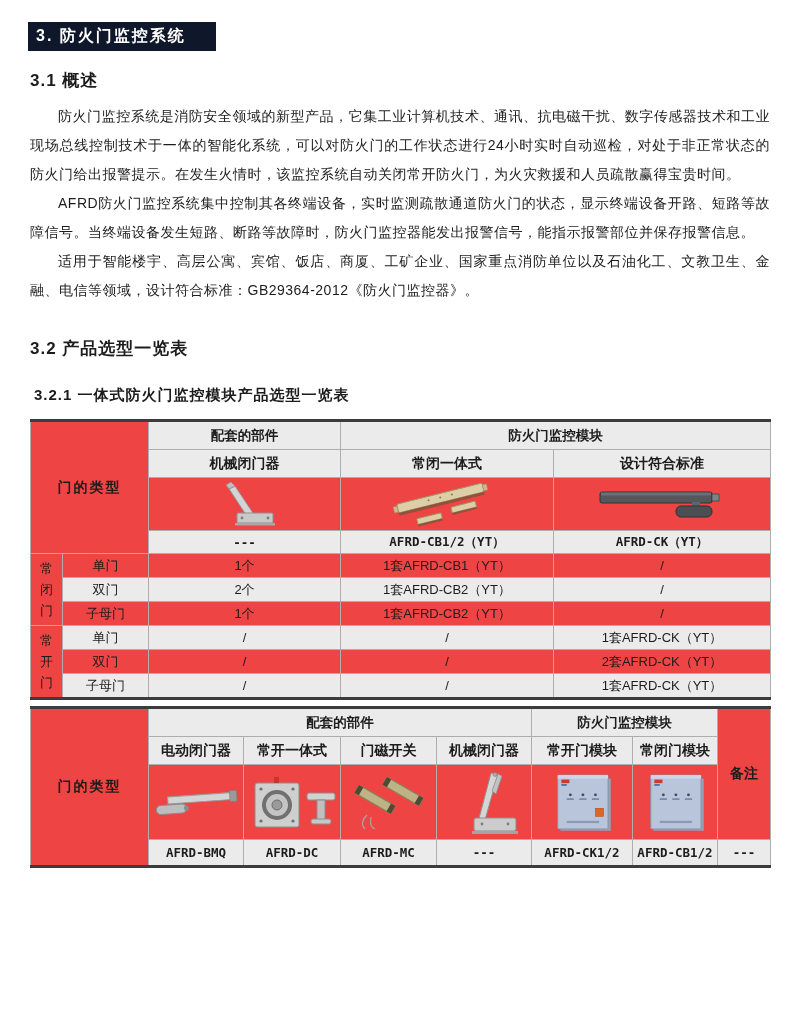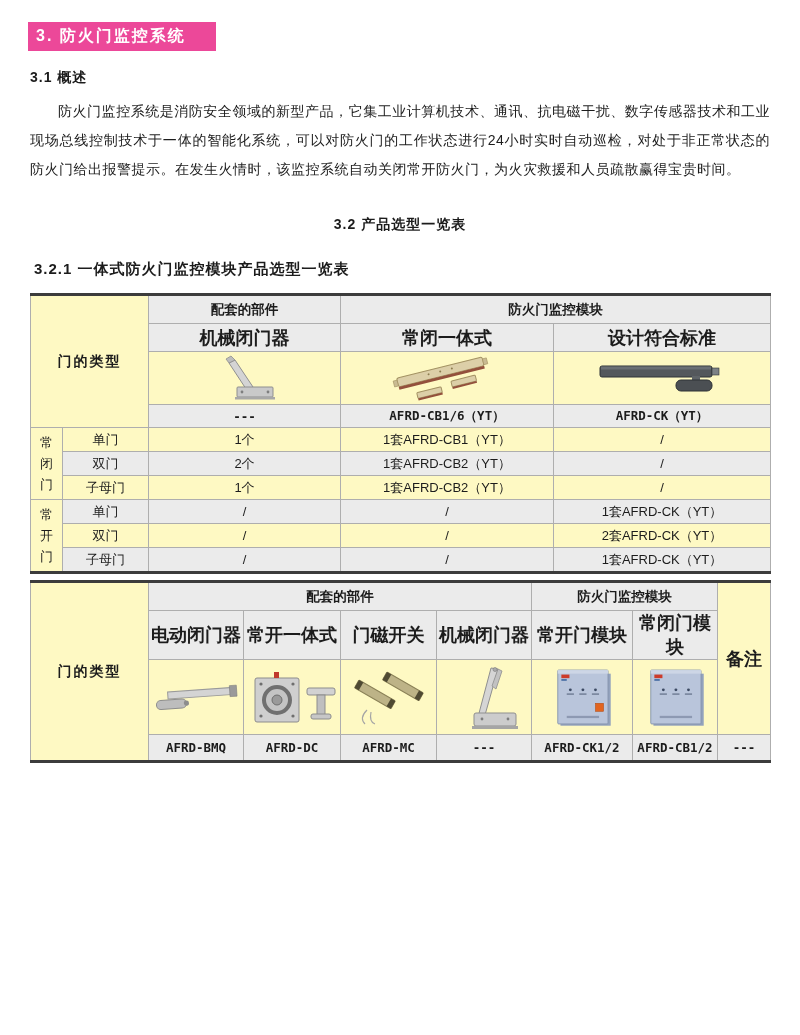--- a/index.html
+++ b/index.html
@@ -7,42 +7,42 @@
     width:800px;
     font-family:"Liberation Sans","DejaVu Sans",sans-serif;
     color:#1c1c1c;
     -webkit-font-smoothing:antialiased;
   }
   .page { padding:22px 30px 6px 30px; }
 
   
   .sec-bar {
     display:inline-block;
-    background:#ec4899;
+    background:#0f172a;
     color:#ffffff;
     font-weight:bold;
     font-size:16px;
     letter-spacing:2px;
     padding:4px 30px 4px 8px;
     margin-left:-2px;
   }
 
   h2.sub {
-    font-size:14px;
+    font-size:17px;
     font-weight:bold;
     margin:18px 0 10px 0;
     letter-spacing:1px;
   }
   h3.sub2 {
     font-size:15px;
     font-weight:bold;
     margin:26px 0 14px 4px;
     letter-spacing:1px;
   }
-  h2.mt { margin-top:32px;text-align:center; }
+  h2.mt { margin-top:32px; }
 
   p.body {
     font-size:14px;
     line-height:29px;
     margin:0;
     text-align:justify;
     text-indent:2em;
     letter-spacing:0.5px;
   }
 
@@ -57,23 +57,23 @@
     margin-top:6px;
   }
   table.sel td {
     border:1px solid #aeaeae;
     text-align:center;
     vertical-align:middle;
     padding:0;
     overflow:hidden;
   }
   .gray  { background:#ebebeb; }
-  .white { background:#fef9c3; }
+  .white { background:#ef4444; }
   .ghead { font-weight:bold; font-size:13.5px;font-family:Liberation Serif, serif; }
-  .chead { font-weight:bold; font-size:18px; }
+  .chead { font-weight:bold; font-size:14px; }
   .door-type { font-weight:bold; font-size:14px; letter-spacing:2px; }
   .model {
     font-family:"DejaVu Sans Mono","Liberation Mono",monospace;
     font-weight:bold;
     font-size:12.5px;
   }
   .grp {
     font-size:13px;
     line-height:21px;
     padding:0 9px !important;
@@ -93,20 +93,22 @@
 </head>
 <body>
 
 <div class="page">
 
   <div class="sec-bar">3. 防火门监控系统</div>
 
   <h2 class="sub">3.1 概述</h2>
 
   <p class="body">防火门监控系统是消防安全领域的新型产品，它集工业计算机技术、通讯、抗电磁干扰、数字传感器技术和工业现场总线控制技术于一体的智能化系统，可以对防火门的工作状态进行24小时实时自动巡检，对处于非正常状态的防火门给出报警提示。在发生火情时，该监控系统自动关闭常开防火门，为火灾救援和人员疏散赢得宝贵时间。</p>
+  <p class="body">AFRD防火门监控系统集中控制其各终端设备，实时监测疏散通道防火门的状态，显示终端设备开路、短路等故障信号。当终端设备发生短路、断路等故障时，防火门监控器能发出报警信号，能指示报警部位并保存报警信息。</p>
+  <p class="body">适用于智能楼宇、高层公寓、宾馆、饭店、商厦、工矿企业、国家重点消防单位以及石油化工、文教卫生、金融、电信等领域，设计符合标准：GB29364-2012《防火门监控器》。</p>
 
   <h2 class="sub mt">3.2 产品选型一览表</h2>
   <h3 class="sub2">3.2.1 一体式防火门监控模块产品选型一览表</h3>
 
   
   <table class="sel t1">
     <colgroup>
       <col style="width:32px">
         <col style="width:86px">
       <col style="width:192px">
@@ -157,21 +159,21 @@
             <rect x="12" y="9" width="112" height="11" rx="2" fill="#54585c" stroke="#2f3336"></rect>
             <rect x="13" y="9.5" width="110" height="3" fill="#6b7075"></rect>
             <rect x="124" y="11" width="7" height="7" fill="#7d8286" stroke="#2f3336" stroke-width="0.6"></rect>
             <rect x="104" y="19" width="8" height="5" fill="#5f6468"></rect>
             <rect x="88" y="23" width="36" height="11" rx="5" fill="#4b4f53" stroke="#2f3336"></rect>
           </svg>
         </td>
       </tr>
       <tr class="modelrow1">
         <td class="gray model">---</td>
-        <td class="gray model">AFRD-CB1/6（YT）</td>
+        <td class="gray model">AFRD-CB1/2（YT）</td>
         <td class="gray model">AFRD-CK（YT）</td>
       </tr>
 
       <tr class="brow white">
         <td rowspan="3" class="white grp">常闭门</td>
         <td class="white">单门</td>
         <td class="white">1个</td>
         <td class="white">1套AFRD-CB1（YT）</td>
         <td class="white">/</td>
       </tr>

